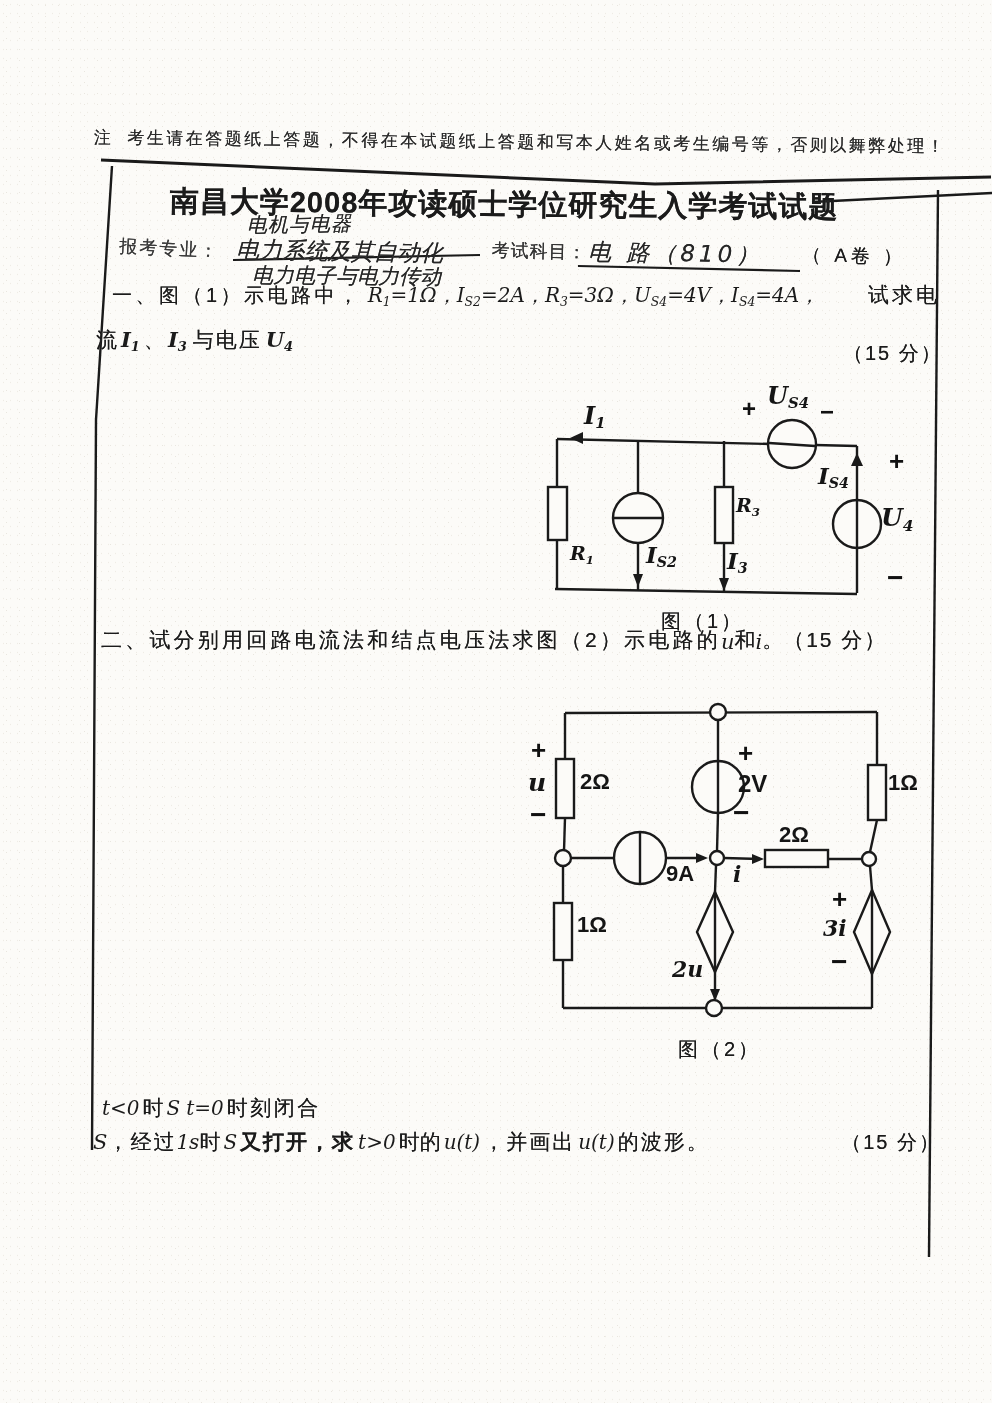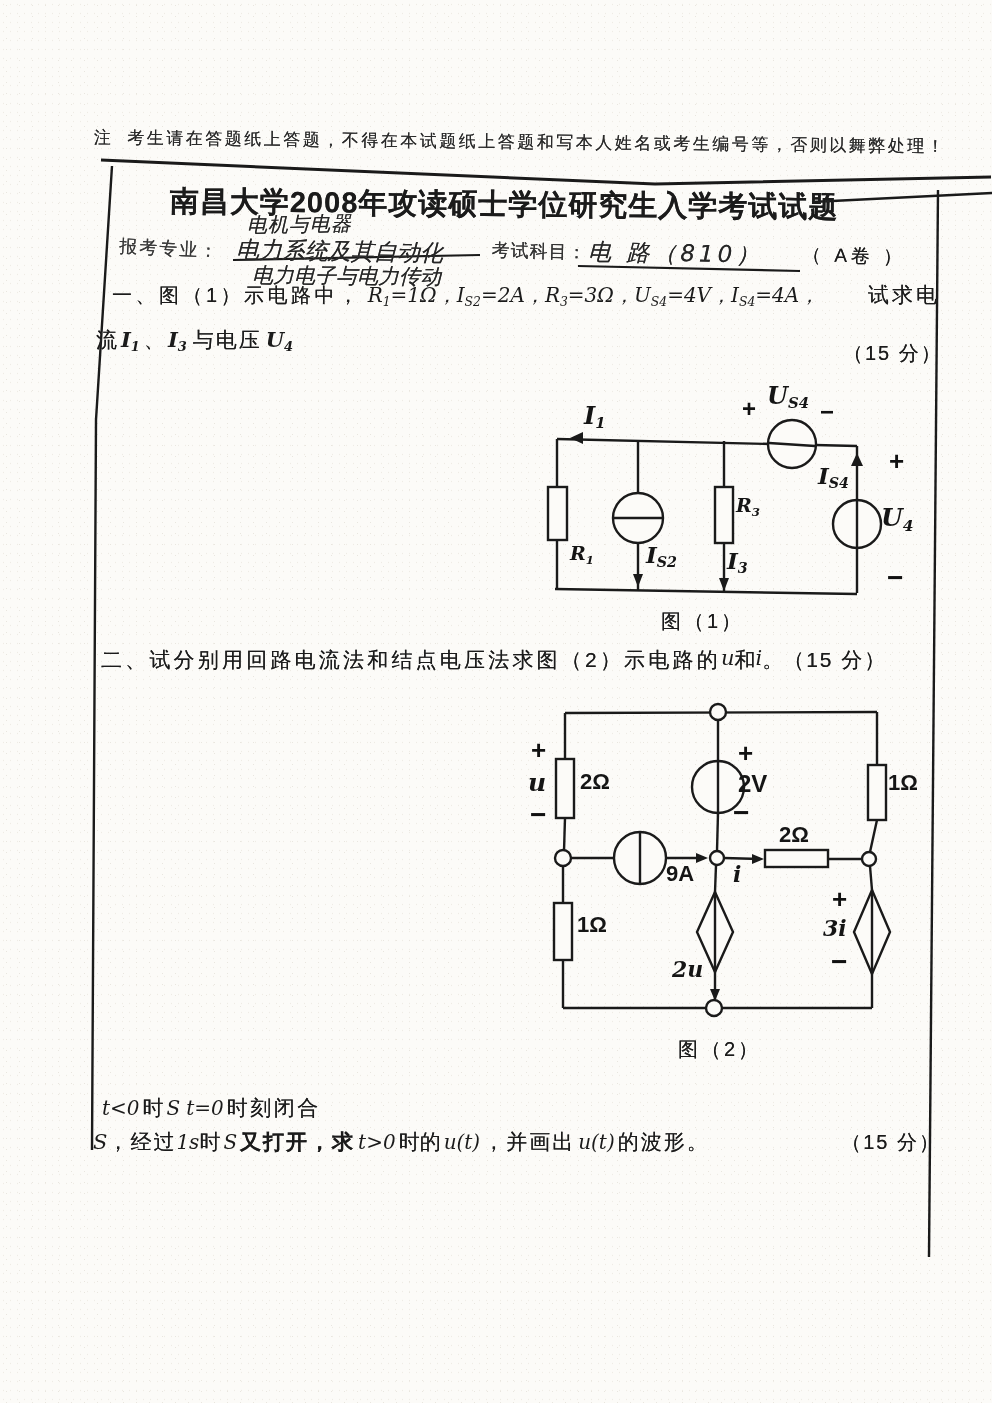--- a/index.html
+++ b/index.html
@@ -157,21 +157,21 @@
 <div class="abs figlabel mvar" style="left:570px;top:496px;font-size:19px;margin-top:46px;"><span>R</span><sub class="ms">1</sub></div>
 <div class="abs figlabel mvar" style="left:646px;top:541px;font-size:23px;"><span>I</span><sub class="ms">S2</sub></div>
 <div class="abs figlabel mvar" style="left:736px;top:494px;font-size:19px;"><span>R</span><sub class="ms">3</sub></div>
 <div class="abs figlabel mvar" style="left:727px;top:547px;font-size:23px;"><span>I</span><sub class="ms">3</sub></div>
 <div class="abs figlabel mvar" style="left:818px;top:462px;font-size:23px;"><span>I</span><sub class="ms">S4</sub></div>
 <div class="abs sign" style="left:889px;top:446px;font-size:26px;">+</div>
 <div class="abs figlabel mvar" style="left:881px;top:503px;font-size:25px;"><span>U</span><sub class="ms">4</sub></div>
 <div class="abs sign" style="left:887px;top:562px;font-size:28px;">−</div>
 <div class="abs print" style="left:661px;top:608px;font-size:20px;letter-spacing:3px;">图（1）</div>
 
-<div class="abs" style="left:101px;top:646px;width:854px;display:flex;align-items:flex-start;">
+<div class="abs" style="left:101px;top:626px;width:854px;display:flex;align-items:flex-end;">
   <span class="print" style="font-size:21px;letter-spacing:3.2px;">二、试分别用回路电流法和结点电压法求图（2）示电路的</span>
   <span class="v" style="font-size:21px;">u</span>
   <span class="print" style="font-size:21px;">和</span>
   <span class="v" style="font-size:21px;">i</span>
   <span class="print" style="font-size:21px;">。</span>
   <span class="print score" style="font-size:21px;">（15 分）</span>
 </div>
 
 <div class="abs sign" style="left:531px;top:735px;font-size:26px;">+</div>
 <div class="abs figlabel v" style="left:528px;top:768px;font-size:25px;">u</div>

